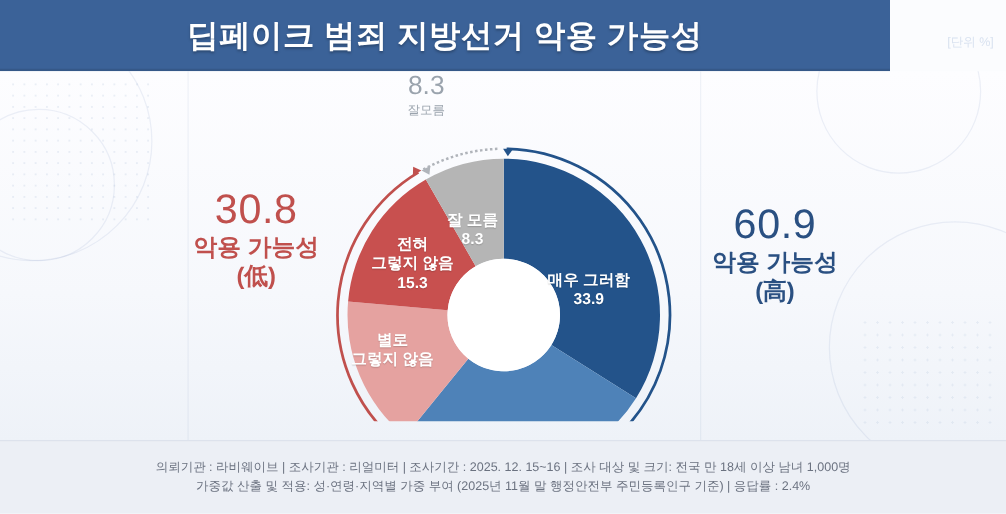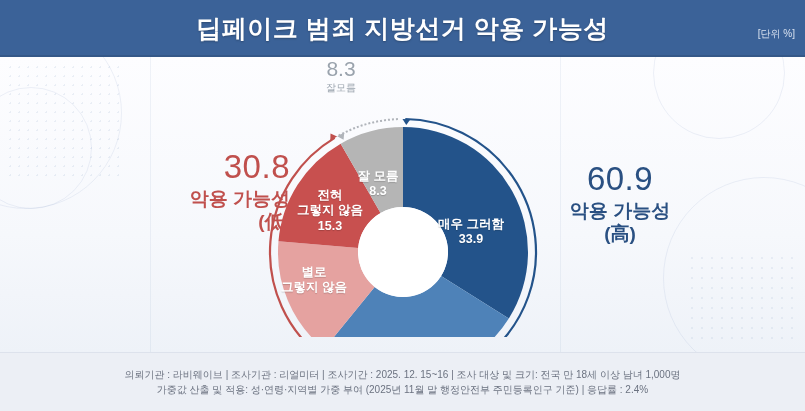--- a/index.html
+++ b/index.html
@@ -6,21 +6,21 @@
   body{
     width:805px;height:411px;overflow:hidden;
     font-family:"Liberation Sans","DejaVu Sans",sans-serif;
     background:#f4f6fa;
     position:relative;
   }
   #root{position:relative;width:805px;height:411px;background:#fbfcfe;}
 
   
   .header{
-    position:absolute;left:0;top:0;width:805px;height:57px;
+    position:absolute;left:0;top:0;width:712px;height:57px;
     background:#3b6298;
     display:flex;align-items:center;justify-content:center;
     box-shadow:inset 0 -2px 0 rgba(0,0,0,.10);
   }
   .header-title{
     color:#ffffff;font-size:25px;font-weight:bold;letter-spacing:.5px;
     text-shadow:0 1px 2px rgba(0,0,0,.25);
   }
   .header-unit{
     position:absolute;right:10px;top:27px;
@@ -114,21 +114,21 @@
     <div class="bg-circ bg-c4"></div>
     <div class="bg-vline" style="left:150px;"></div>
     <div class="bg-vline" style="left:560px;"></div>
   </div>
 
   <div class="callout-top">
     <div class="ct-val">8.3</div>
     <div class="ct-lbl">잘모름</div>
   </div>
 
-  <div class="side side-low" style="color: rgb(192, 80, 77); text-align: right;">
+  <div class="side side-low" style="color: rgb(192, 80, 77);">
     <span class="big">30.8</span>
     <span class="mid">악용 가능성</span>
     <span class="par">(低)</span>
   </div>
 
   <div class="side side-high" style="color: rgb(42, 80, 130);">
     <span class="big">60.9</span>
     <span class="mid">악용 가능성</span>
     <span class="par">(高)</span>
   </div>

